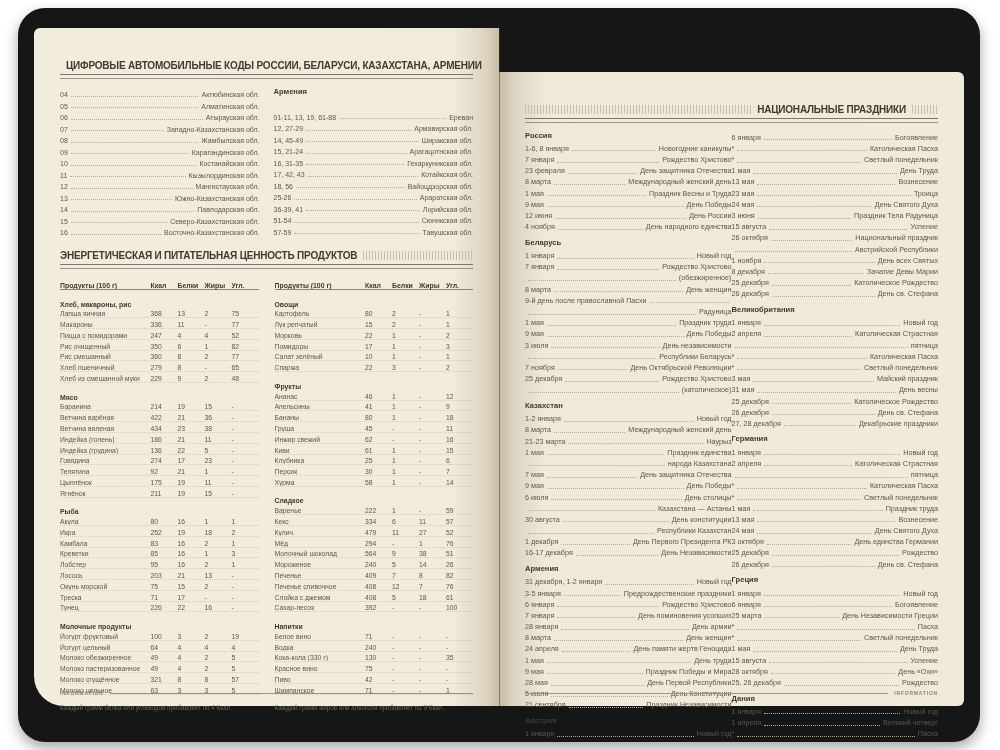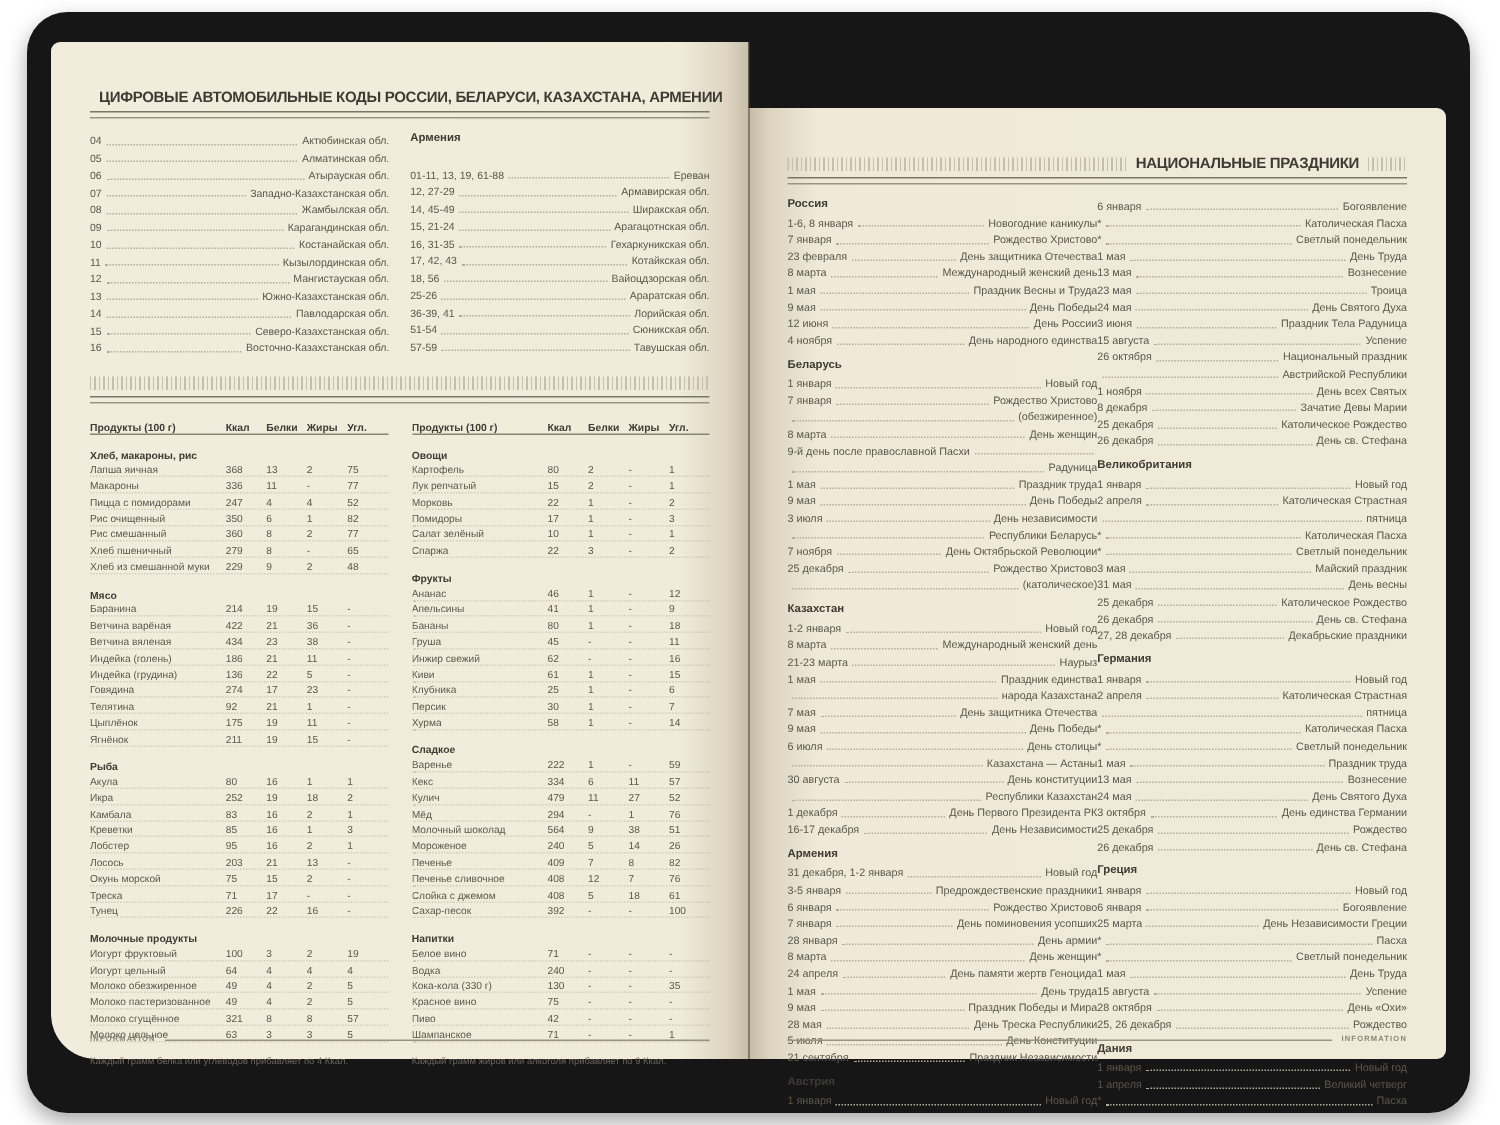--- a/index.html
+++ b/index.html
@@ -195,20 +195,21 @@
               </div>
               <div class="lrow">
                 <span class="ll">57-59</span>
                 <span class="leader"></span>
                 <span class="lr">Тавушская обл.</span>
               </div>
             </div>
         </div>
 
         <header class="rule-head">
+          <h1>ЭНЕРГЕТИЧЕСКАЯ И ПИТАТЕЛЬНАЯ ЦЕННОСТЬ ПРОДУКТОВ</h1>
           <span class="hatch fill"></span>
         </header>
         <div class="dbl-rule"></div>
 
         <div class="nut-wrap">
           <div class="nut-half" id="nut-left">
               <div class="nrow nhead">
                 <span class="nname">Продукты (100 г)</span>
                 <span class="nnum">Ккал</span>
                 <span class="nnum">Белки</span>
@@ -906,21 +907,21 @@
                 <span class="lr">День труда</span>
               </div>
               <div class="lrow">
                 <span class="ll">9 мая</span>
                 <span class="leader"></span>
                 <span class="lr">Праздник Победы и Мира</span>
               </div>
               <div class="lrow">
                 <span class="ll">28 мая</span>
                 <span class="leader"></span>
-                <span class="lr">День Треска Республики</span>
+                <span class="lr">День Первой Республики</span>
               </div>
               <div class="lrow">
                 <span class="ll">5 июля</span>
                 <span class="leader"></span>
                 <span class="lr">День Конституции</span>
               </div>
               <div class="lrow">
                 <span class="ll">21 сентября</span>
                 <span class="leader"></span>
                 <span class="lr">Праздник Независимости</span>

